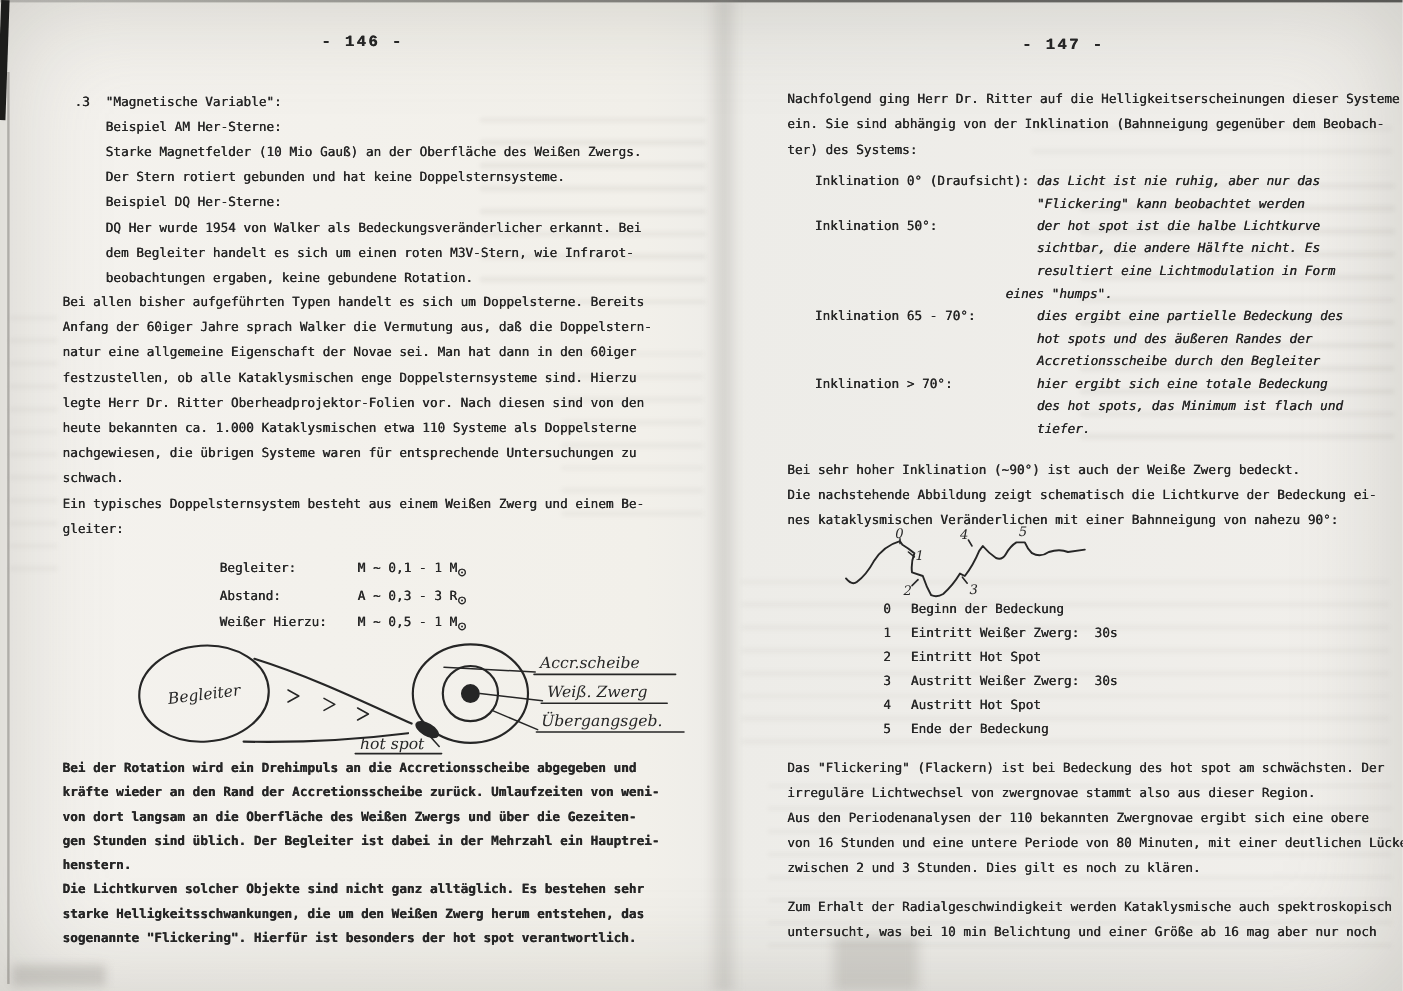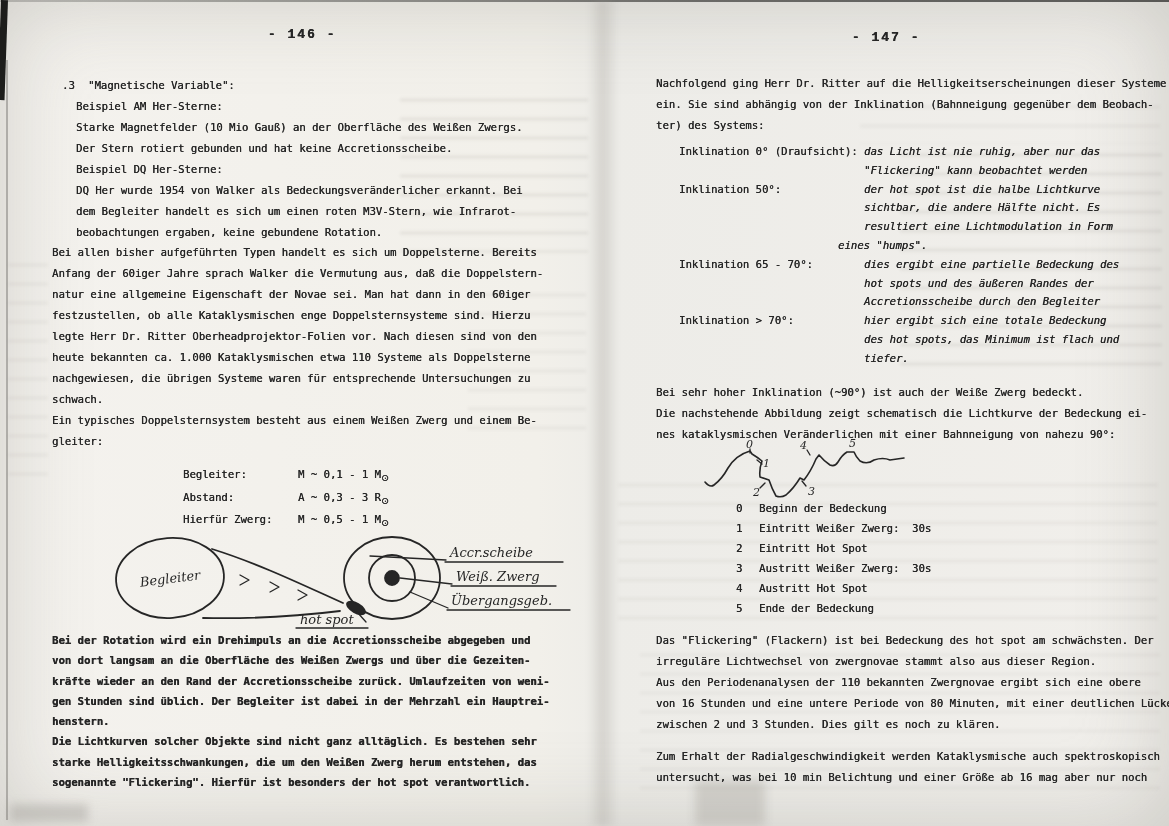--- a/index.html
+++ b/index.html
@@ -12,21 +12,21 @@
   }
   .page{position:absolute;top:0;height:826px;}
   .page-l{left:52px;width:545px;}
   .page-r{left:645px;width:524px;margin-left:11px;}
   .block{position:absolute;left:0;}
   .ln{white-space:pre;font-size:10.6px;line-height:21px;text-shadow:.3px 0 0 currentColor;}
   .pageno{position:absolute;font-size:13px;font-weight:bold;letter-spacing:2px;text-align:center;text-shadow:.4px 0 0 currentColor;font-family:Liberation Mono, monospace;}
   .pn-l{top:27px;left:0;width:500px;}
   .pn-r{top:30px;left:0;width:460px;}
   .sec{top:75px;}
-  .sec .ind{margin-left:24px;}
+  .sec .ind{margin-left:36px;}
   .secfirst{margin-left:10px;}
   .secnum{display:inline-block;width:26px;}
   .para1{top:242px;}
   .params{top:468px;left:131px;}
   .prow{display:flex;height:22.5px;font-size:10.6px;text-shadow:.3px 0 0 currentColor;gap:29px;}
   .plab{display:inline-block;width:86px;white-space:pre;}
   .pval{white-space:pre;}
   .sun{font-family:"DejaVu Sans",sans-serif;font-size:9.5px;vertical-align:-3px;}
   .diag{position:absolute;left:48px;top:524px;width:480px;height:112px;}
   .para2{top:630px;}
@@ -74,21 +74,21 @@
   <div class="bleed" style="left:618px;top:470px;width:540px;height:158px;opacity:.33;"></div>
   <div class="bleed" style="left:640px;top:640px;width:520px;height:150px;opacity:.3;"></div>
 
   <div class="page page-l">
     <div class="pageno pn-l">- 146 -</div>
 
     <div class="block sec">
       <div class="ln secfirst"><span class="secnum">.3</span><span>"Magnetische Variable":</span></div>
       <div class="ln ind">Beispiel AM Her-Sterne:</div>
       <div class="ln ind">Starke Magnetfelder (10 Mio Gauß) an der Oberfläche des Weißen Zwergs.</div>
-      <div class="ln ind">Der Stern rotiert gebunden und hat keine Accretionsscheibe.</div>
+      <div class="ln ind">Der Stern rotiert gebunden und hat keine Doppelsternsysteme.</div>
       <div class="ln ind">Beispiel DQ Her-Sterne:</div>
       <div class="ln ind">DQ Her wurde 1954 von Walker als Bedeckungsveränderlicher erkannt. Bei</div>
       <div class="ln ind">dem Begleiter handelt es sich um einen roten M3V-Stern, wie Infrarot-</div>
       <div class="ln ind">beobachtungen ergaben, keine gebundene Rotation.</div>
     </div>
 
     <div class="block para1">
       <div class="ln">Bei allen bisher aufgeführten Typen handelt es sich um Doppelsterne. Bereits</div>
       <div class="ln">Anfang der 60iger Jahre sprach Walker die Vermutung aus, daß die Doppelstern-</div>
       <div class="ln">natur eine allgemeine Eigenschaft der Novae sei. Man hat dann in den 60iger</div>
@@ -104,21 +104,21 @@
     <div class="block params">
       <div class="prow">
           <span class="plab">Begleiter:</span>
           <span class="pval"><span>M ~ 0,1 - 1 M</span><span class="sun">⊙</span></span>
         </div>
       <div class="prow">
           <span class="plab">Abstand:</span>
           <span class="pval"><span>A ~ 0,3 - 3 R</span><span class="sun">⊙</span></span>
         </div>
       <div class="prow">
-          <span class="plab">Hierfür Zwerg:</span>
+          <span class="plab">Weißer Hierzu:</span>
           <span class="pval"><span>M ~ 0,5 - 1 M</span><span class="sun">⊙</span></span>
         </div>
     </div>
 
     <svg class="diag" viewBox="0 0 480 112">
       <g class="stroke">
         <ellipse cx="70" cy="54" rx="54" ry="40" transform="rotate(-4 70 54)"></ellipse>
         <path d="M112,25 C160,40 205,62 243,79"></path>
         <path d="M103,94 C150,95 200,92 240,87"></path>
         <path class="thin" d="M140,51 l9,5 -9,5"></path>
@@ -139,22 +139,22 @@
       </g>
       <text class="svghand" x="70" y="59" text-anchor="middle" transform="rotate(-7 70 54)">Begleiter</text>
       <text class="svghand" x="350" y="33">Accr.scheibe</text>
       <text class="svghand" x="356" y="57">Weiß. Zwerg</text>
       <text class="svghand" x="351" y="81">Übergangsgeb.</text>
       <text class="svghand" x="200" y="100">hot spot</text>
     </svg>
 
     <div class="block para2">
       <div class="ln">Bei der Rotation wird ein Drehimpuls an die Accretionsscheibe abgegeben und</div>
+      <div class="ln">kräfte wieder an den Rand der Accretionsscheibe zurück. Umlaufzeiten von weni-</div>
       <div class="ln">von dort langsam an die Oberfläche des Weißen Zwergs und über die Gezeiten-</div>
-      <div class="ln">kräfte wieder an den Rand der Accretionsscheibe zurück. Umlaufzeiten von weni-</div>
       <div class="ln">gen Stunden sind üblich. Der Begleiter ist dabei in der Mehrzahl ein Hauptrei-</div>
       <div class="ln">henstern.</div>
       <div class="ln">Die Lichtkurven solcher Objekte sind nicht ganz alltäglich. Es bestehen sehr</div>
       <div class="ln">starke Helligkeitsschwankungen, die um den Weißen Zwerg herum entstehen, das</div>
       <div class="ln">sogenannte "Flickering". Hierfür ist besonders der hot spot verantwortlich.</div>
     </div>
   </div>
 
   <div class="page page-r">
     <div class="pageno pn-r">- 147 -</div>

